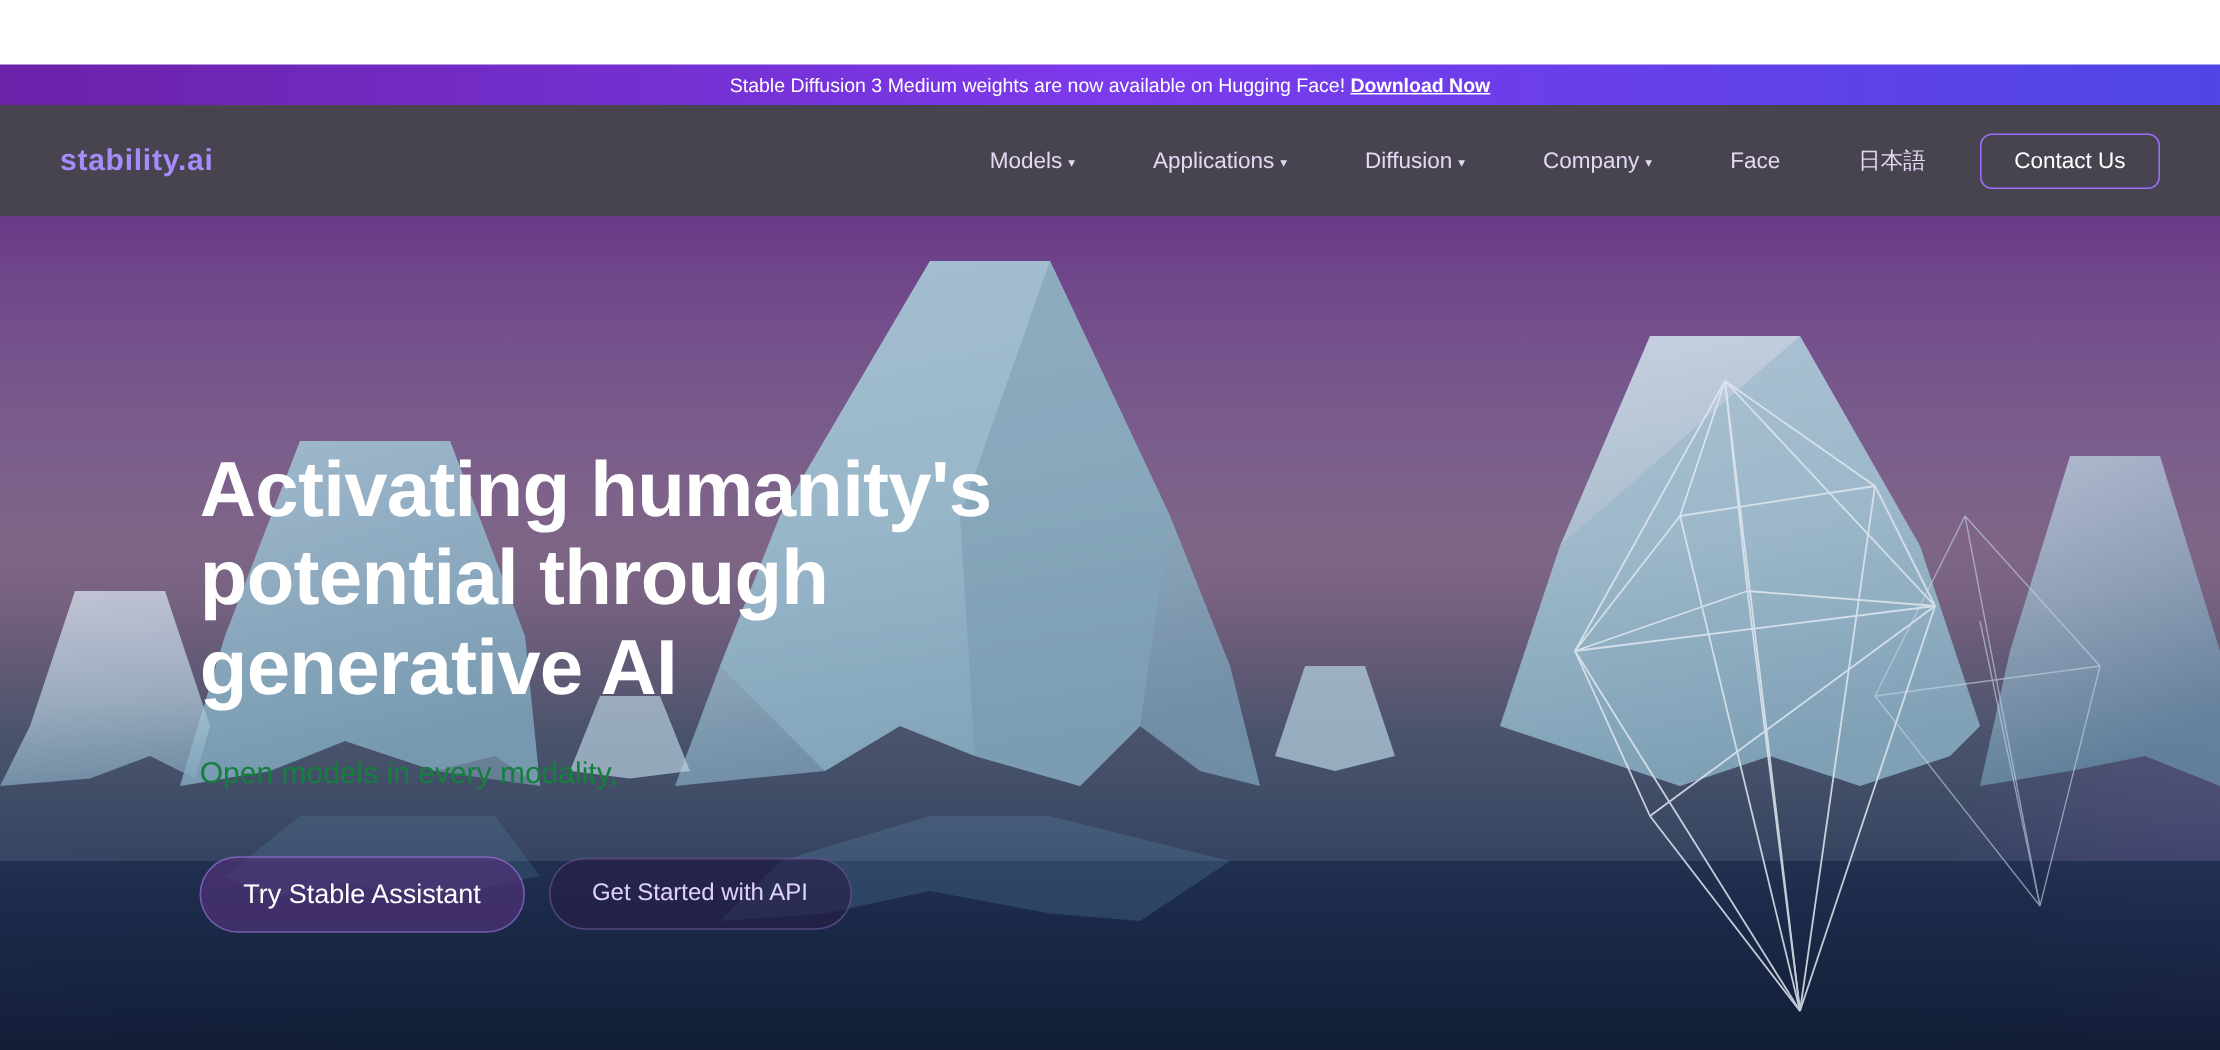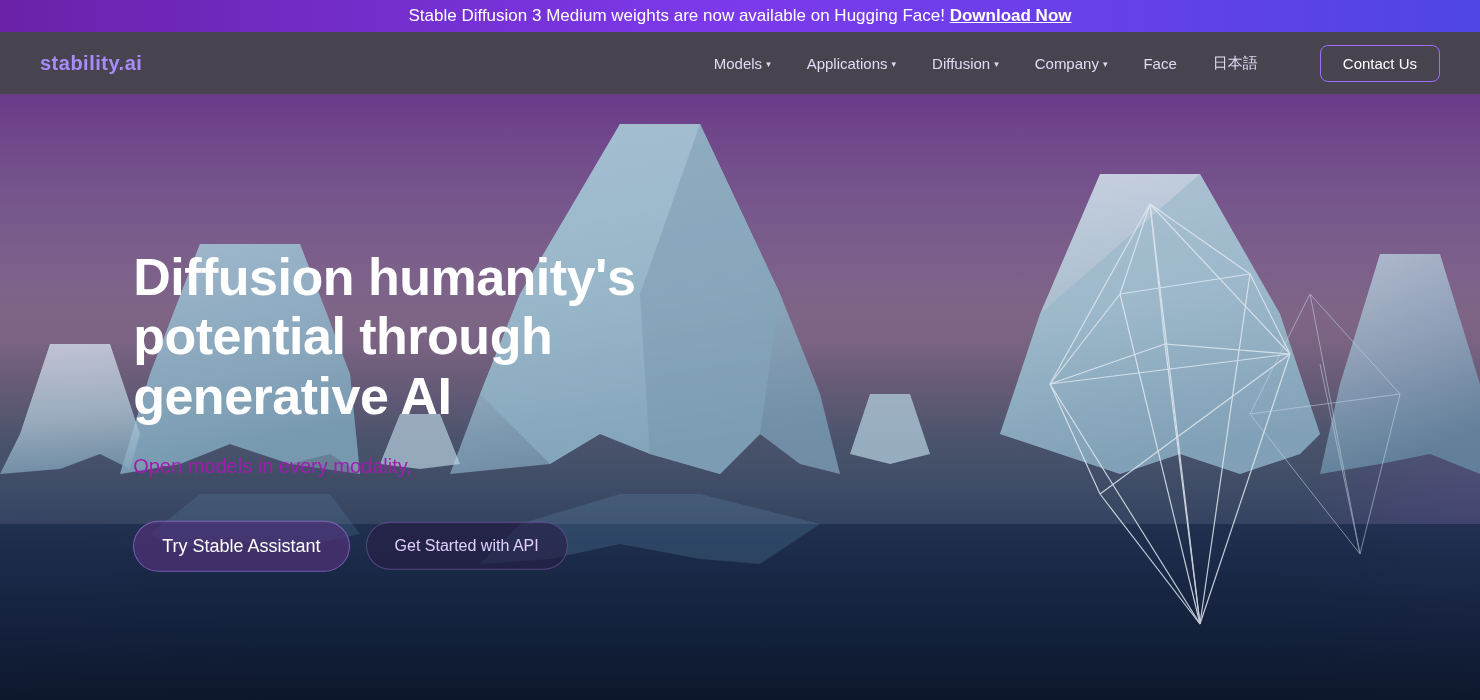--- a/index.html
+++ b/index.html
@@ -9,41 +9,42 @@
       height: 700px;
       overflow: hidden;
       font-family: -apple-system, BlinkMacSystemFont, 'Segoe UI', sans-serif;
     }
 
     
     .announcement-bar {
       background: linear-gradient(90deg, #6b21a8, #7c3aed, #4f46e5);
       text-align: center;
       padding: 6px 20px;
-      font-size: 17px;
+      font-size: 13px;
       color: #fff;
       position: relative;
       z-index: 100;
+      margin-top: 43px;
     }
 
     .announcement-bar a {
       color: #fff;
       text-decoration: underline;
       font-weight: 600;
     }
 
     
     .navbar {
       background: rgba(10, 5, 20, 0.75);
       backdrop-filter: blur(6px);
       display: flex;
       align-items: center;
       justify-content: space-between;
       padding: 0 40px;
-      height: 62px;
+      height: 74px;
       position: relative;
       z-index: 100;
     }
 
     .logo {
       display: flex;
       align-items: center;
     }
 
     .logo-text {
@@ -53,21 +54,21 @@
       letter-spacing: 0.5px;
     }
 
     .logo-text span {
       color: #a78bfa;
     }
 
     .nav-links {
       display: flex;
       align-items: center;
-      gap: 4px;
+      gap: 20px;
     }
 
     .nav-item {
       color: #e2d9f3;
       font-size: 15px;
       padding: 8px 16px;
       cursor: pointer;
       display: flex;
       align-items: center;
       gap: 4px;
@@ -82,21 +83,20 @@
 
     .contact-btn {
       background: transparent;
       border: 1.5px solid #9d6dff;
       color: #fff;
       font-size: 15px;
       padding: 9px 22px;
       border-radius: 8px;
       cursor: pointer;
       transition: background 0.2s;
-      margin-left: 42px;
     }
 
     
     .hero {
       position: relative;
       width: 1480px;
       height: 631px;
       overflow: hidden;
     }
 
@@ -146,21 +146,21 @@
       font-weight: 700;
       line-height: 1.15;
       margin-bottom: 24px;
       letter-spacing: -0.5px;
     }
 
     .hero-subtitle {
       font-size: 20px;
       font-weight: 300;
       line-height: 1.5;
-      color: #a21caf;
+      color: #15803d;
       margin-bottom: 40px;
     }
 
     .hero-buttons {
       display: flex;
       gap: 16px;
       align-items: center;
     }
 
     .btn-primary {
@@ -330,21 +330,21 @@
       <line x1="1250" y1="320" x2="1360" y2="460"></line>
       <line x1="1400" y1="300" x2="1360" y2="460"></line>
       <line x1="1310" y1="200" x2="1360" y2="460"></line>
       <line x1="1250" y1="320" x2="1400" y2="300"></line>
       <line x1="1320" y1="270" x2="1360" y2="460"></line>
     </g>
   </svg>
 
   <div class="hero-content">
     <h1 class="hero-title">
-      <span>Diffusion humanity's potential through</span><br>
+      <span>Activating humanity's potential through</span><br>
       <span>generative AI</span>
     </h1>
     <p class="hero-subtitle">
       <span>Open models in every modality,</span><br>
     </p>
     <div class="hero-buttons">
       <button class="btn-primary">Try Stable Assistant</button>
       <button class="btn-secondary">Get Started with API</button>
     </div>
   </div>

